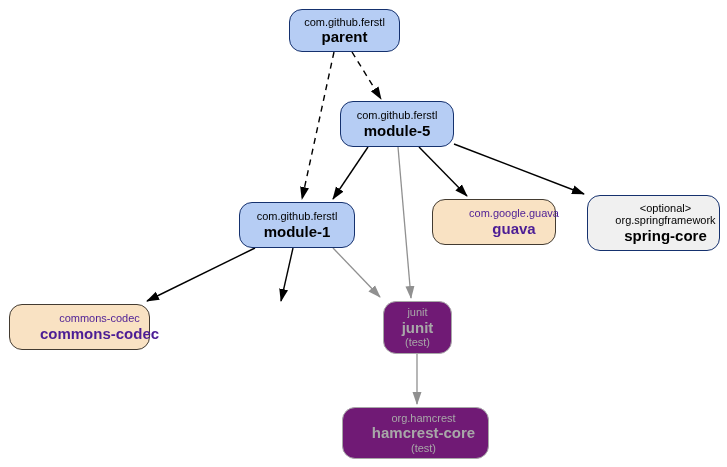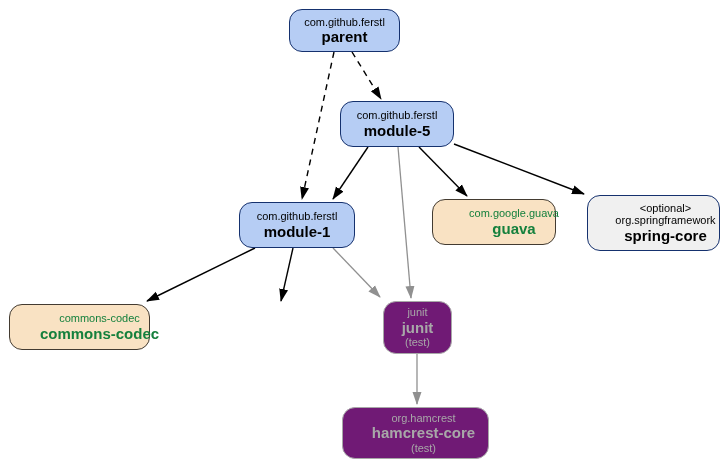--- a/index.html
+++ b/index.html
@@ -43,21 +43,21 @@
     white-space: nowrap;
   }
   .node.blue {
     background: var(--blue-fill, #b6cdf4);
     border: 1.6px solid var(--blue-border, #15316e);
     color: #000000;
   }
   .node.tan {
     background: var(--tan-fill, #f9e2c3);
     border: 1.6px solid var(--tan-border, #433b31);
-    color: #15803d;
+    color: #4c1d95;
     padding-left: 40px;
   }
   .node.optional-node {
     background: var(--optional-fill, #f0f0f0);
     border: 1.6px solid var(--blue-border, #15316e);
     color: #000000;
   }
   .node.test {
     background: #701a75;
     border: 1.4px solid var(--gray-node, #a8a8a8);

